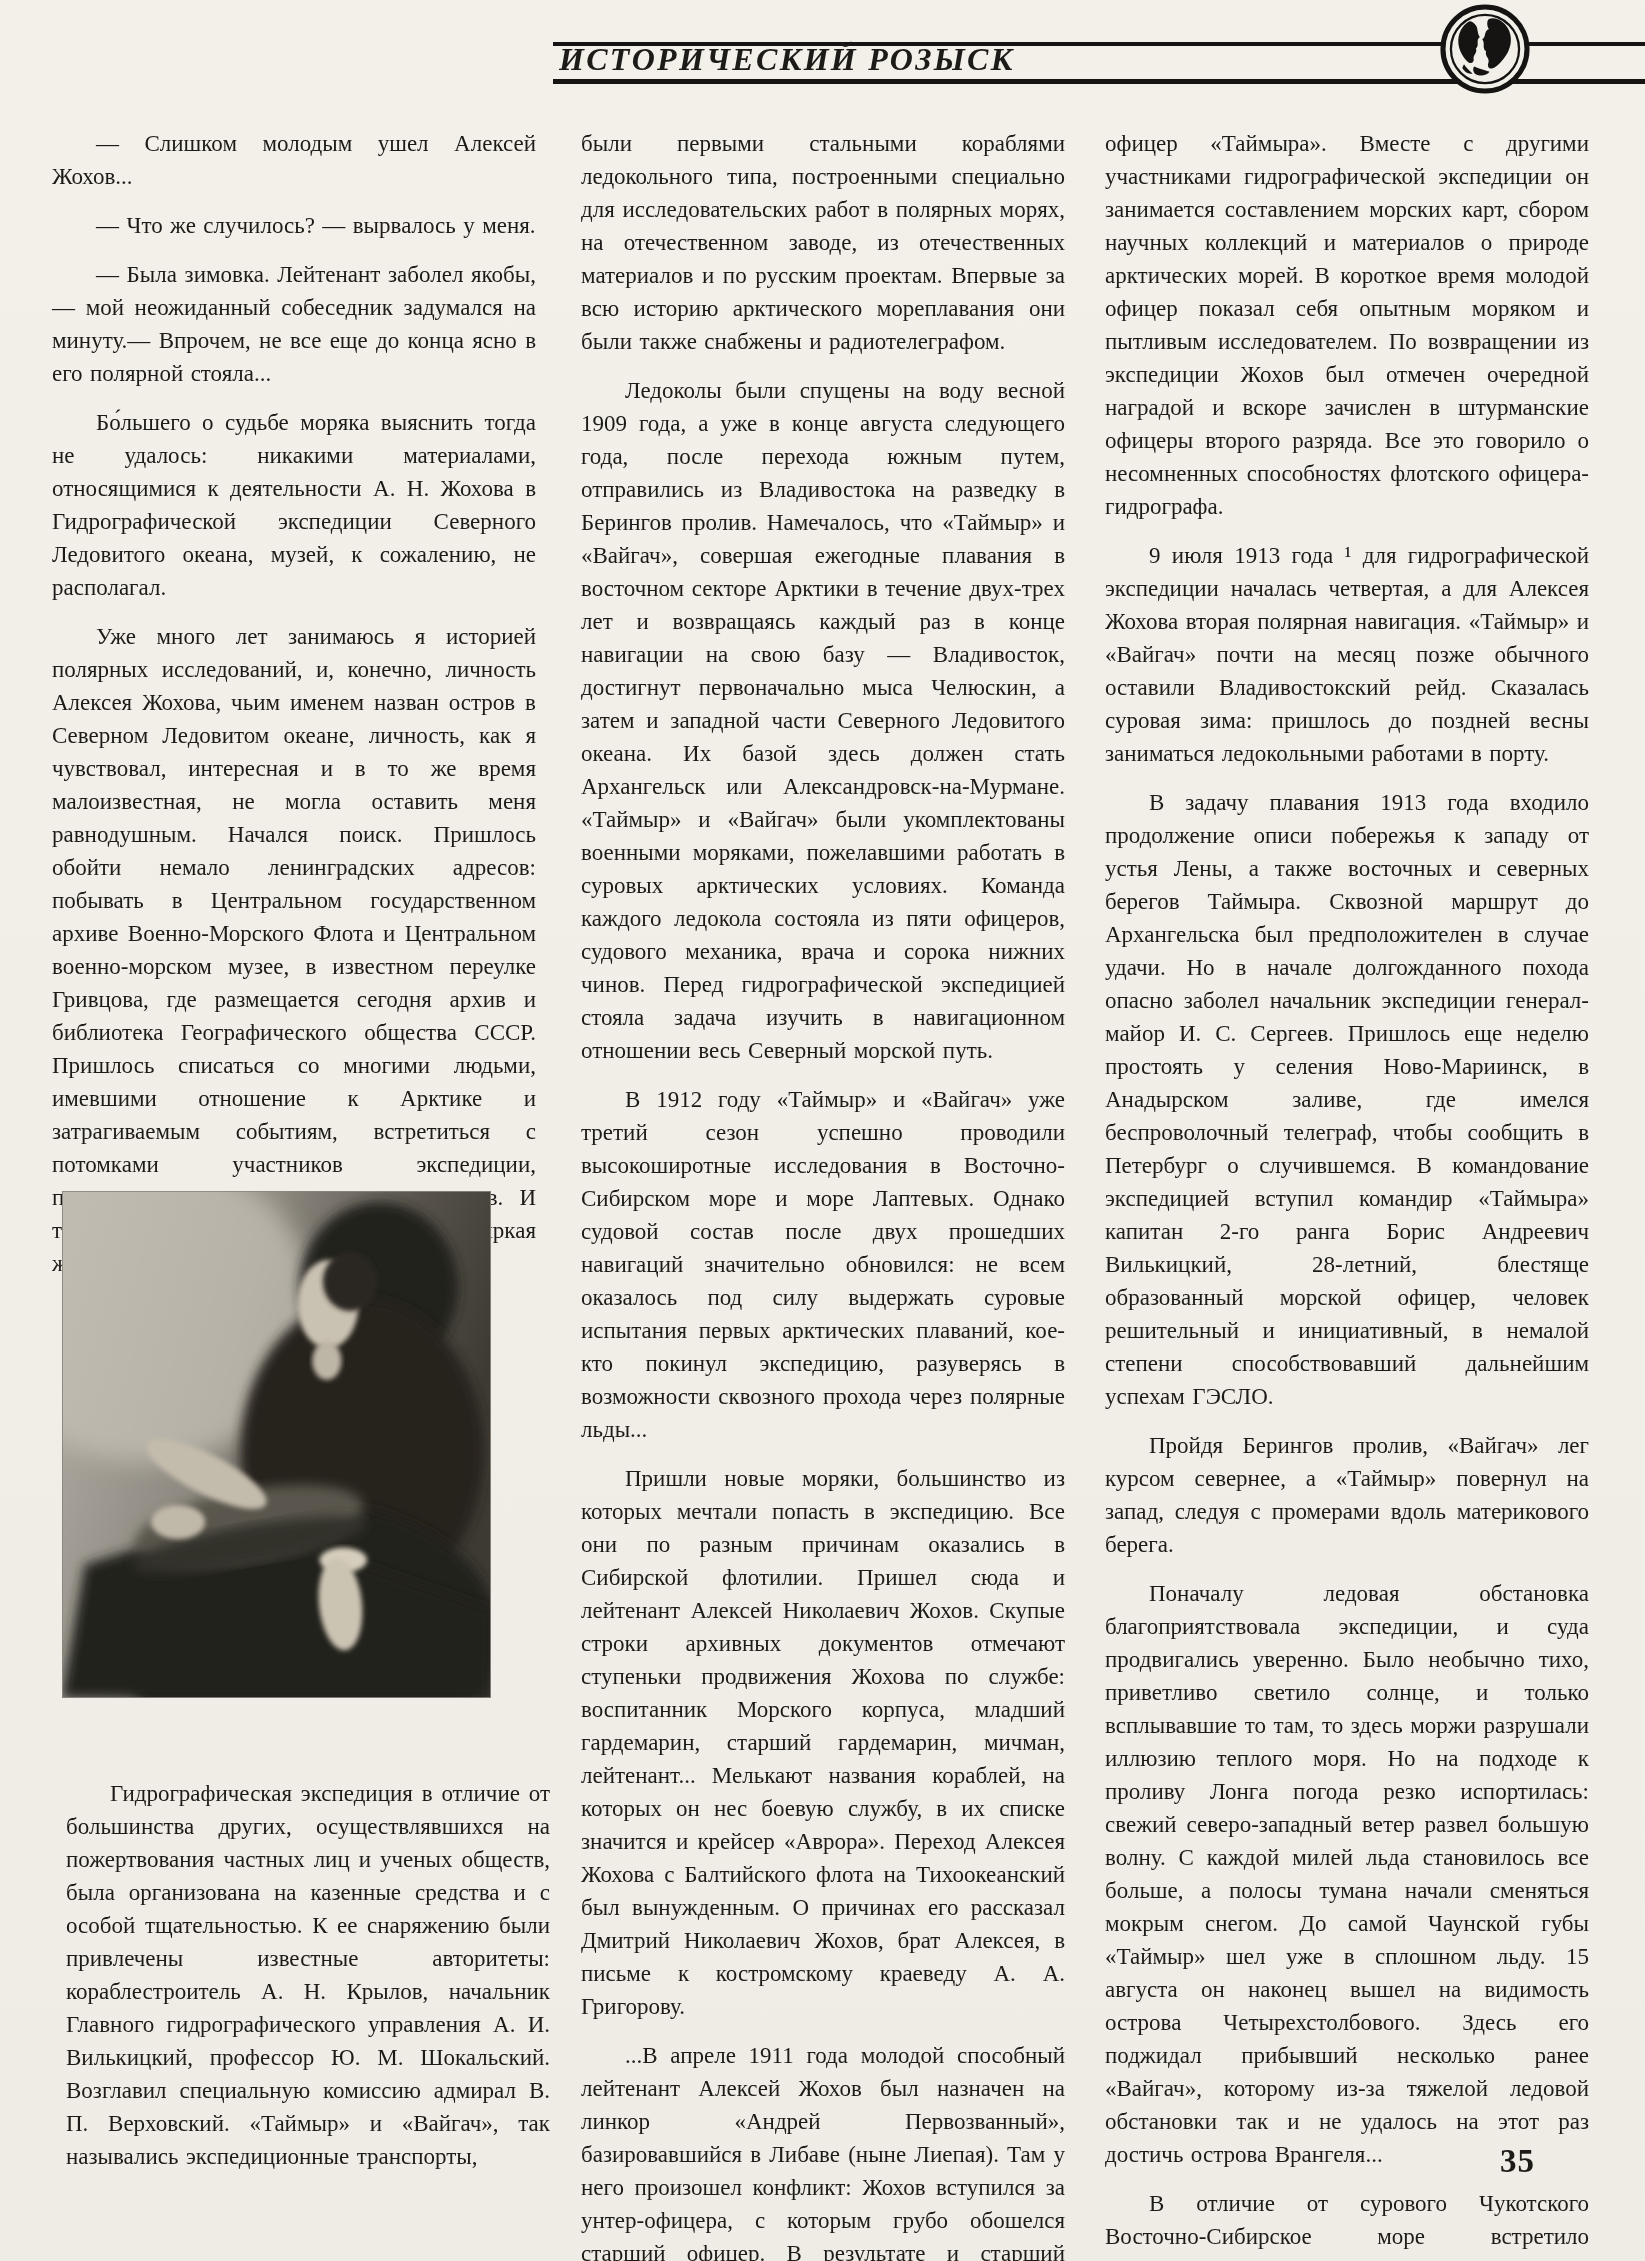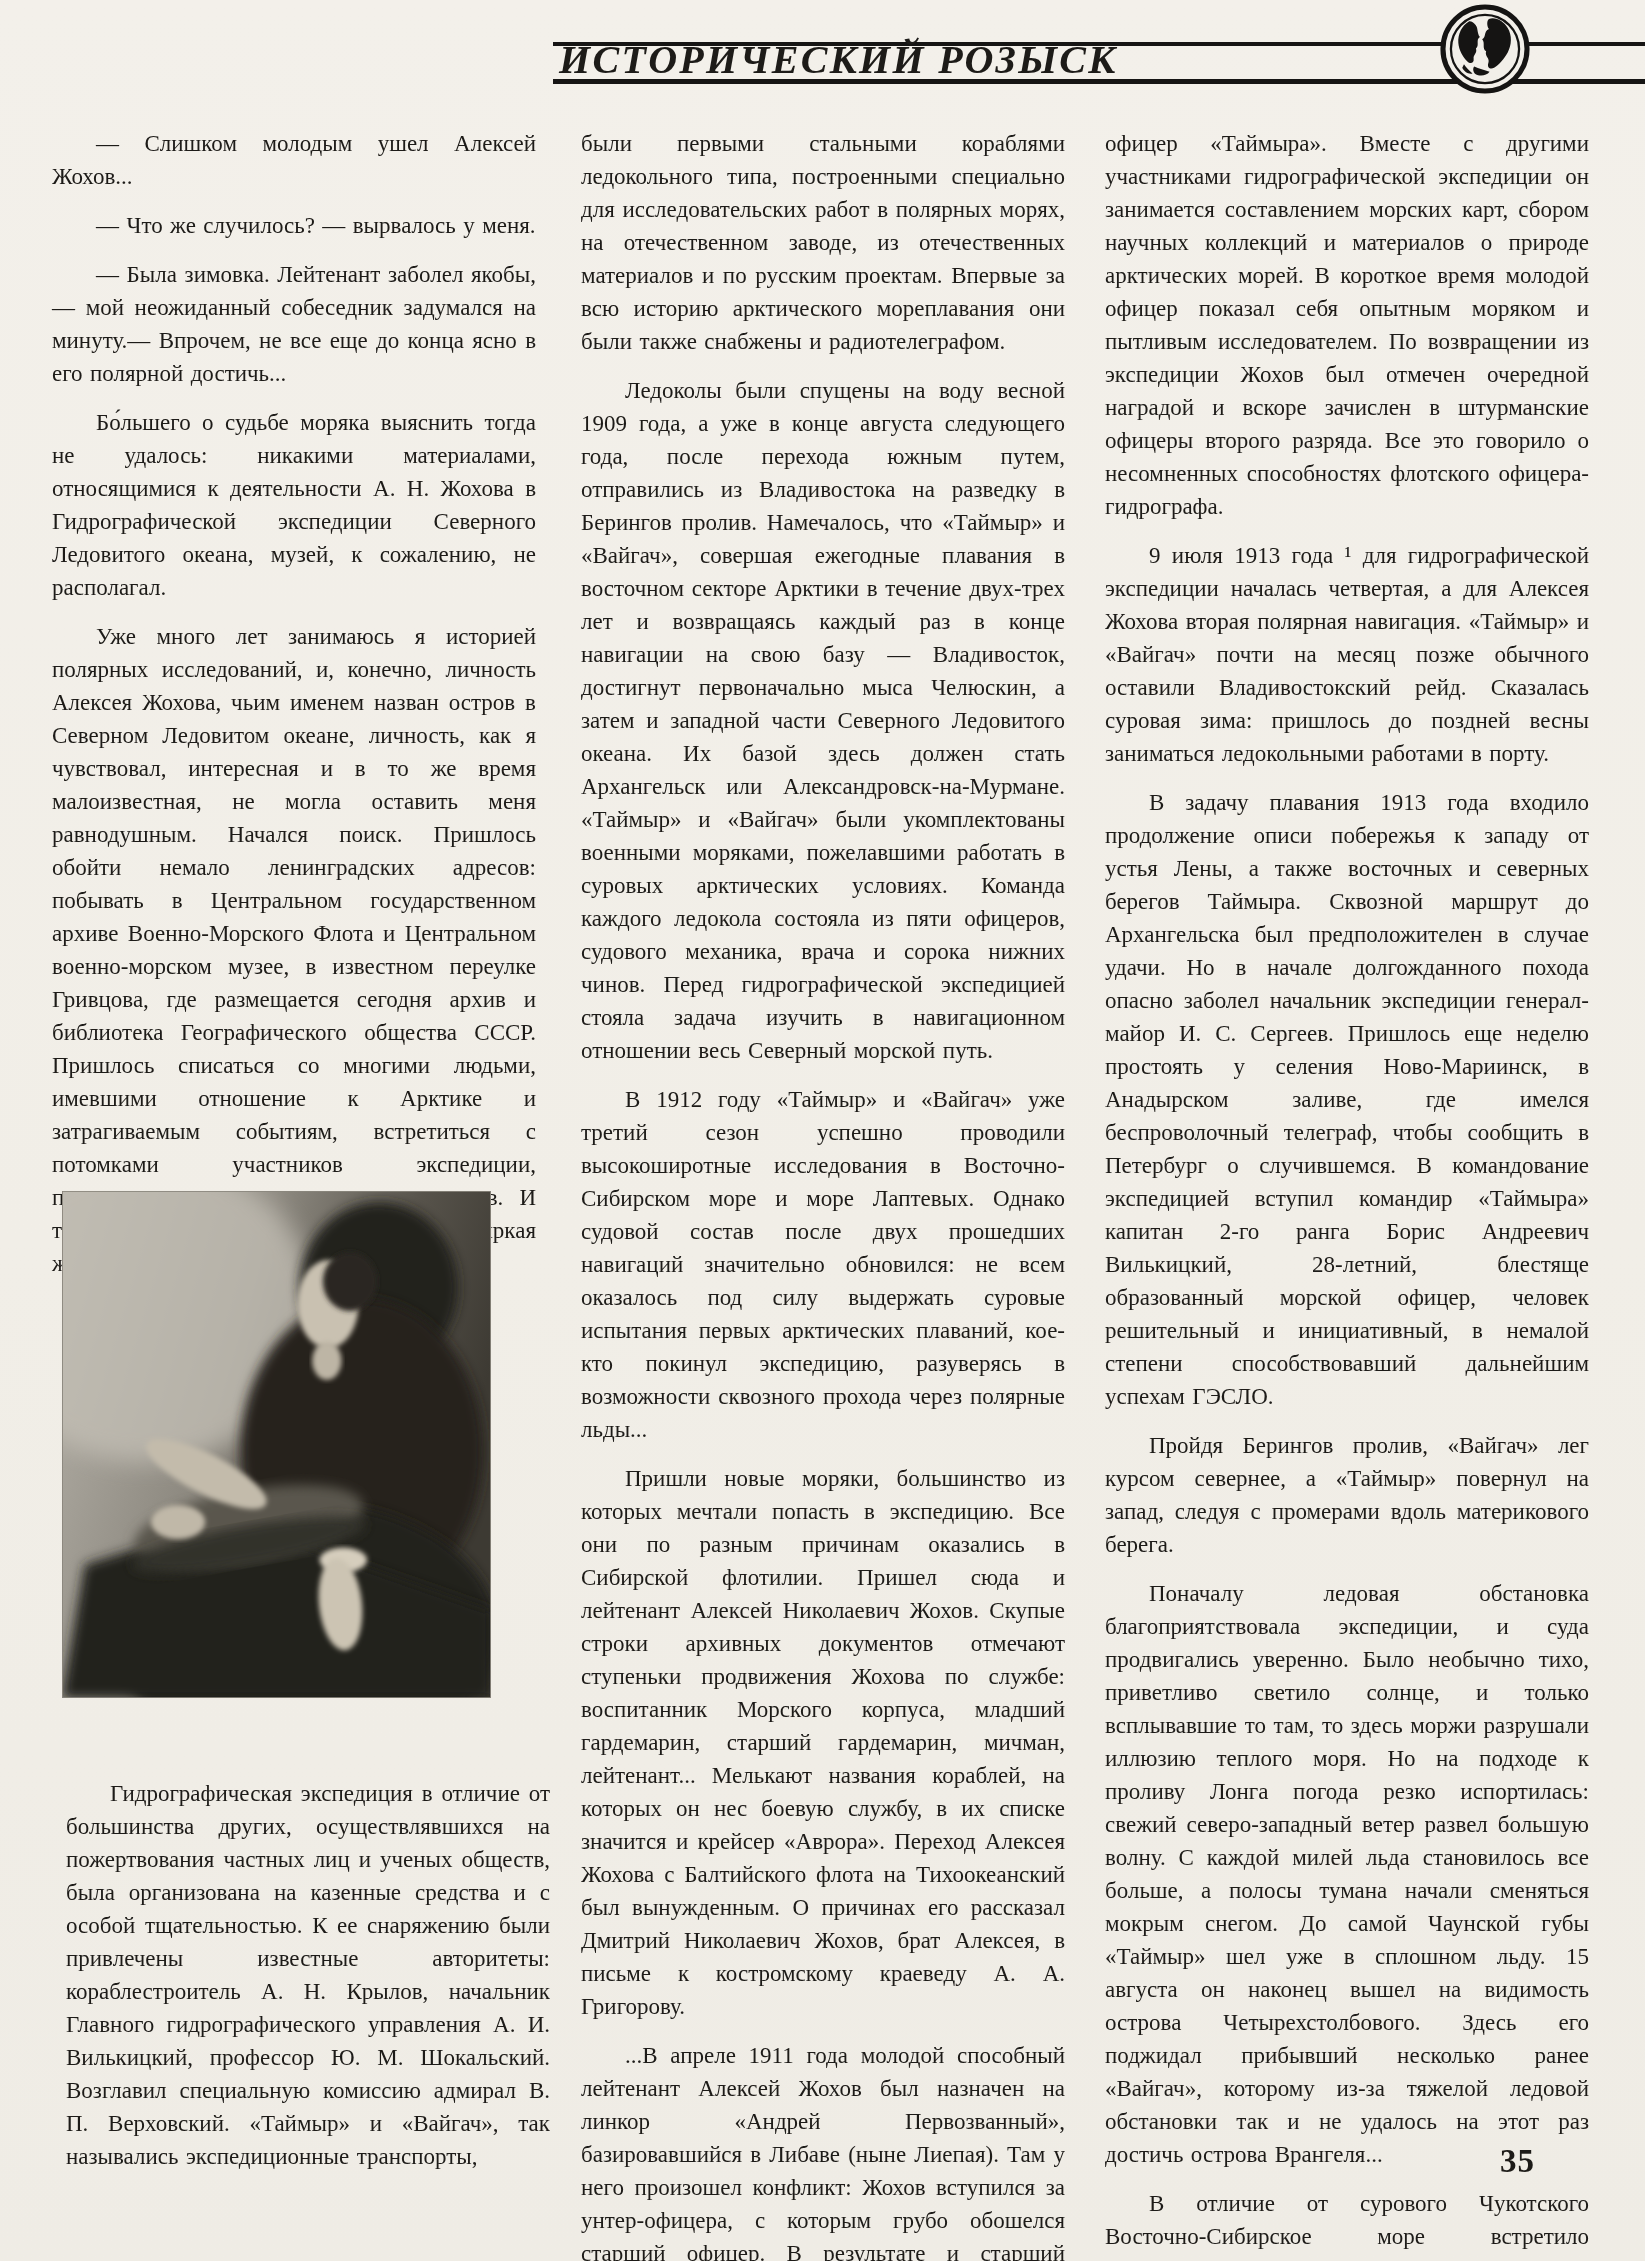--- a/index.html
+++ b/index.html
@@ -11,21 +11,21 @@
     font-family:"Liberation Serif","DejaVu Serif",serif;
     color:#1d1b18;
     overflow:hidden;
   }
   
   .rule{position:absolute;background:#161514;}
   .rule-top{left:553px;top:42px;width:1092px;height:4px;}
   .rule-bottom{left:553px;top:79px;width:1092px;height:4.5px;}
   .masthead-title{
     position:absolute;left:559px;top:42px;
-    font-size:40px;line-height:35px;
+    font-size:32px;line-height:35px;
     font-weight:bold;font-style:italic;
     letter-spacing:2.3px;white-space:nowrap;
   }
   .globe{position:absolute;left:1439px;top:3.4px;width:92px;height:92px;}
   
   .col{
     position:absolute;width:516px;
     text-align:justify;
     font-size:23px;line-height:33px;
     word-spacing:1.7px;
@@ -75,21 +75,21 @@
         <path fill="#151413" d="M88,28 C100,24 114,32 121,44 C129,57 128,74 121,87 C115,98 106,108 97,114 C90,118 84,113 87,105 C90,97 80,94 83,85 C75,81 82,70 76,64 C84,60 78,50 88,46 C84,40 84,31 88,28 Z"></path>
         <path fill="#151413" d="M62,112 C70,116 80,118 89,121 C84,128 72,130 64,125 C60,122 59,115 62,112 Z"></path>
         <path fill="#151413" d="M44,108 C48,114 53,119 59,124 C52,126 44,121 41,114 Z"></path>
       </svg>
     </div>
   </div>
 
   <div class="col" id="col1">
     <p>— Слишком молодым ушел Алексей Жохов...</p>
     <p>— Что же случилось? — вырвалось у меня.</p>
-    <p>— Была зимовка. Лейтенант заболел якобы,— мой неожиданный собеседник задумался на минуту.— Впрочем, не все еще до конца ясно в его полярной достичь...</p>
+    <p>— Была зимовка. Лейтенант заболел якобы,— мой неожиданный собеседник задумался на минуту.— Впрочем, не все еще до конца ясно в его полярной стояла...</p>
     <p>Бо́льшего о судьбе моряка выяснить тогда не удалось: никакими материалами, относящимися к деятельности А. Н. Жохова в Гидрографической экспедиции Северного Ледовитого океана, музей, к сожалению, не располагал.</p>
     <p>Уже много лет занимаюсь я историей полярных исследований, и, конечно, личность Алексея Жохова, чьим именем назван остров в Северном Ледовитом океане, личность, как я чувствовал, интересная и в то же время малоизвестная, не могла оставить меня равнодушным. Начался поиск. Пришлось обойти немало ленинградских адресов: побывать в Центральном государственном архиве Военно-Морского Флота и Центральном военно-морском музее, в известном переулке Гривцова, где размещается сегодня архив и библиотека Географического общества СССР. Пришлось списаться со многими людьми, имевшими отношение к Арктике и затрагиваемым событиям, встретиться с потомками участников экспедиции, переворошить горы архивных документов. И только тогда приоткрылась короткая, но яркая жизнь лейтенанта Жохова.</p>
   </div>
 
   <figure class="photo">
     <svg viewBox="0 0 758 896" xmlns="http://www.w3.org/2000/svg">
       <defs>
         <linearGradient id="gbg" x1="0" y1="0" x2="1" y2="0.35">
           <stop offset="0" stop-color="#b6b2a9"></stop>
           <stop offset="0.45" stop-color="#8d8980"></stop>

